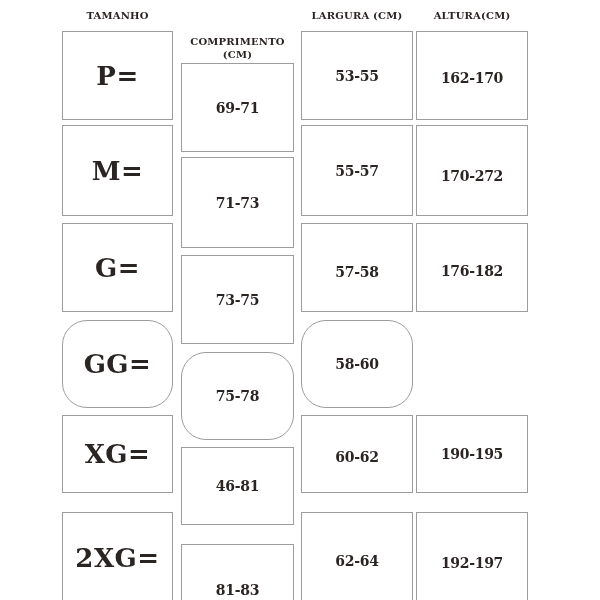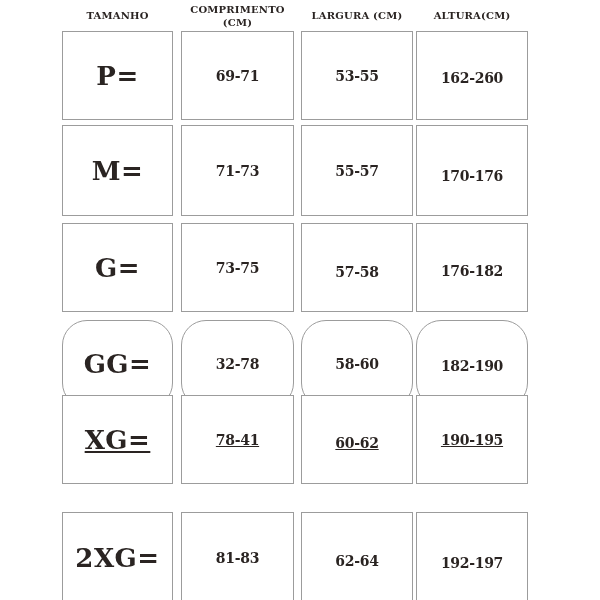--- a/index.html
+++ b/index.html
@@ -35,30 +35,30 @@
     justify-content: center;
     font-weight: 700;
     color: #2a2422;
     white-space: nowrap;
   }
   .size-cell { font-size: 26px; letter-spacing: 0.5px; }
   .num-cell  { font-size: 14px; letter-spacing: -0.3px; }
 
   
   .c1 { left: 62px;  width: 111px; }
-  .c2 { left: 181px; width: 113px; }
+  .c2 { left: 181px; width: 113px; margin-top: 32px; }
   .c3 { left: 301px; width: 112px; }
   .c4 { left: 416px; width: 112px; }
 
   
   .r1 { top: 31px;  height: 89px; }
   .r2 { top: 125px; height: 91px; }
   .r3 { top: 223px; height: 89px; }
   .r4 { top: 320px; height: 88px; border-radius: 25px; }
-  .r5 { top: 395px; height: 89px; text-decoration: underline; }
+  .r5 { top: 415px; height: 78px; }
   .r6 { top: 512px; height: 92px; }
 </style>
 </head>
 <body>
 
 <div class="page">
 
   <div class="hdr c1">
     <span>TAMANHO</span>
   </div>
@@ -69,39 +69,38 @@
   <div class="hdr c4">
     <span>ALTURA(CM)</span>
   </div>
   <div class="hdr c3">
     <span>LARGURA (CM)</span>
   </div>
 
   <div class="cell size-cell c1 r1">P=</div>
   <div class="cell num-cell  c2 r1">69-71</div>
   <div class="cell num-cell  c3 r1" style="padding-top:0">53-55</div>
-  <div class="cell num-cell  c4 r1" style="padding-top:4px">162-260</div>
+  <div class="cell num-cell  c4 r1" style="padding-top:4px">162-170</div>
 
   <div class="cell size-cell c1 r2">M=</div>
   <div class="cell num-cell  c2 r2">71-73</div>
   <div class="cell num-cell  c3 r2">55-57</div>
-  <div class="cell num-cell  c4 r2" style="padding-top:10px">170-176</div>
+  <div class="cell num-cell  c4 r2" style="padding-top:10px">170-272</div>
 
   <div class="cell size-cell c1 r3">G=</div>
   <div class="cell num-cell  c2 r3">73-75</div>
   <div class="cell num-cell  c3 r3" style="padding-top:8px">57-58</div>
   <div class="cell num-cell  c4 r3" style="padding-top:6px">176-182</div>
 
   <div class="cell size-cell c1 r4">GG=</div>
-  <div class="cell num-cell  c2 r4">32-78</div>
+  <div class="cell num-cell  c2 r4">75-78</div>
   <div class="cell num-cell  c3 r4">58-60</div>
-  <div class="cell num-cell  c4 r4" style="padding-top:4px">182-190</div>
 
   <div class="cell size-cell c1 r5">XG=</div>
-  <div class="cell num-cell  c2 r5">78-41</div>
+  <div class="cell num-cell  c2 r5">46-81</div>
   <div class="cell num-cell  c3 r5" style="padding-top:6px">60-62</div>
   <div class="cell num-cell  c4 r5">190-195</div>
 
   <div class="cell size-cell c1 r6">2XG=</div>
   <div class="cell num-cell  c2 r6">81-83</div>
   <div class="cell num-cell  c3 r6" style="padding-top:6px">62-64</div>
   <div class="cell num-cell  c4 r6" style="padding-top:10px">192-197</div>
 
 </div>
 

